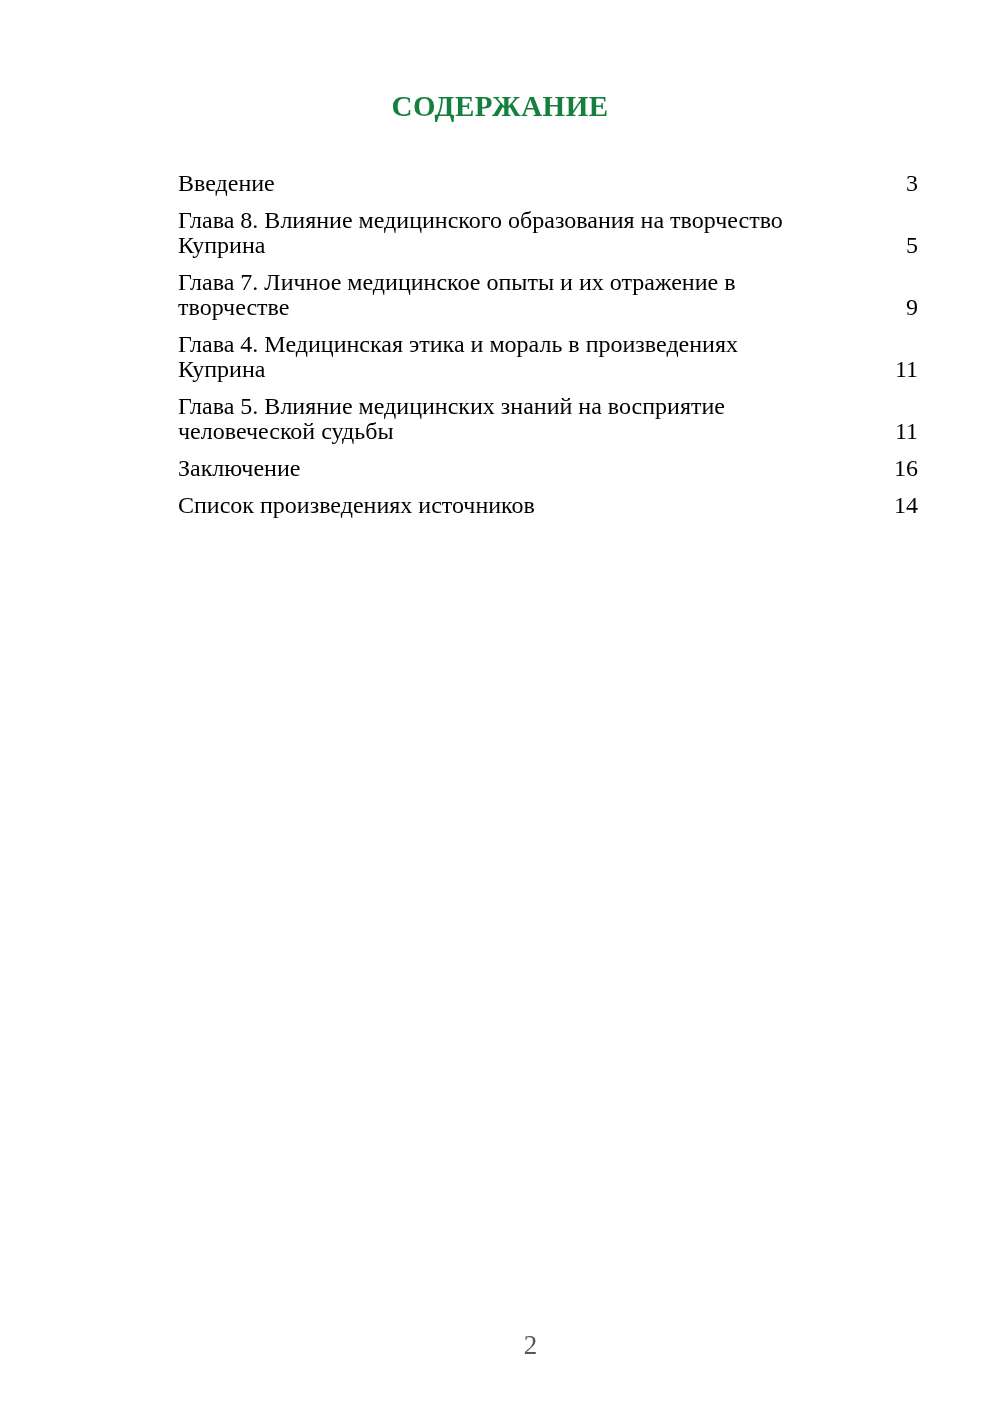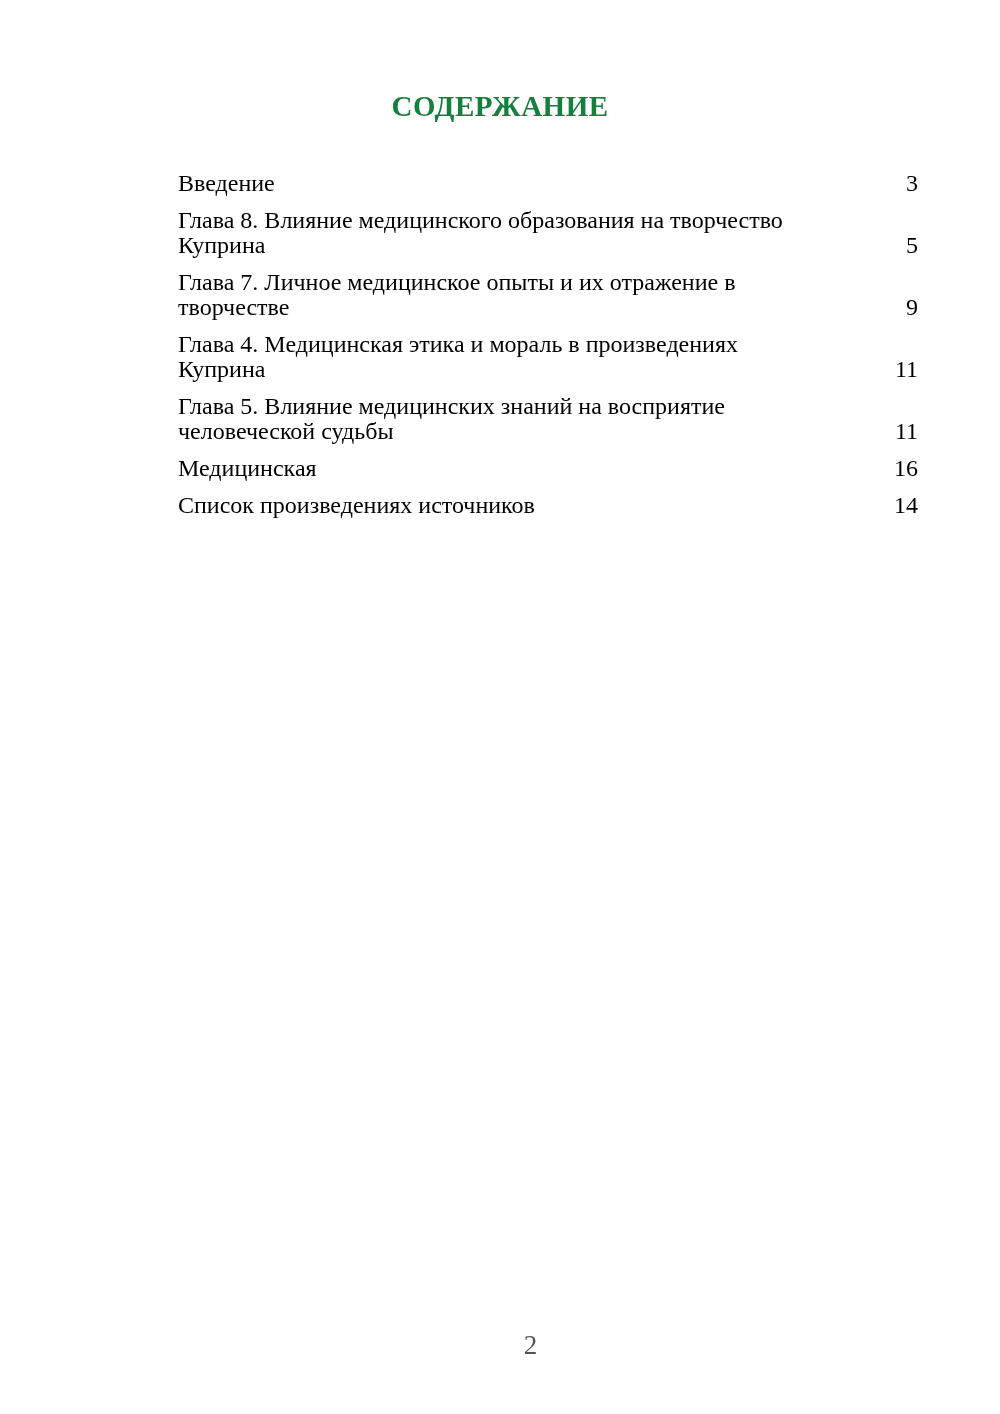--- a/index.html
+++ b/index.html
@@ -92,21 +92,21 @@
     <span class="toc-page">11</span>
   </div>
 
   <div class="toc-entry">
     <span class="toc-text">Глава 5. Влияние медицинских знаний на восприятие
 человеческой судьбы</span>
     <span class="toc-page">11</span>
   </div>
 
   <div class="toc-entry">
-    <span class="toc-text">Медицинская</span>
+    <span class="toc-text">Заключение</span>
     <span class="toc-page">16</span>
   </div>
 
   <div class="toc-entry">
     <span class="toc-text">Список произведениях источников</span>
     <span class="toc-page">14</span>
   </div>
 </div>
 
   <div class="page-footer">2</div>

